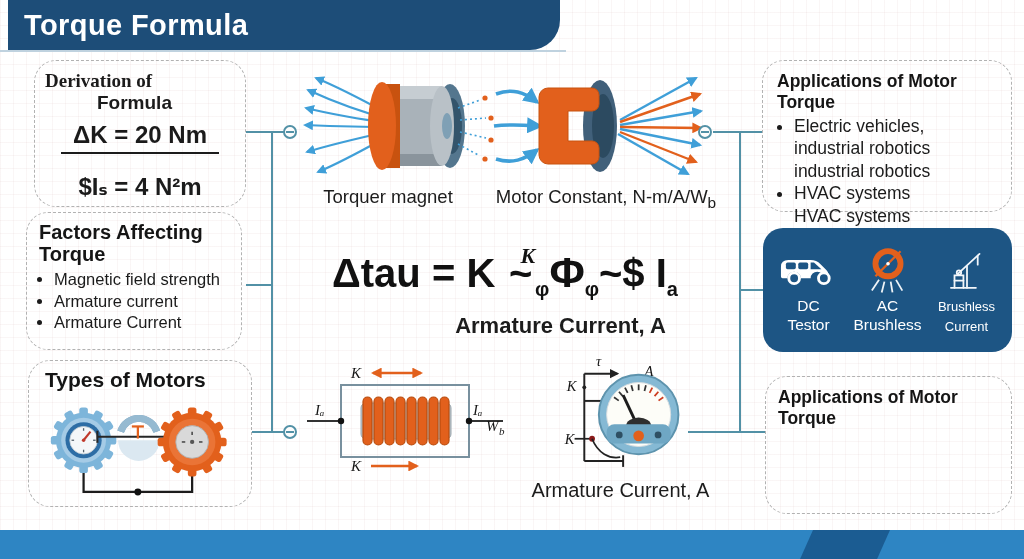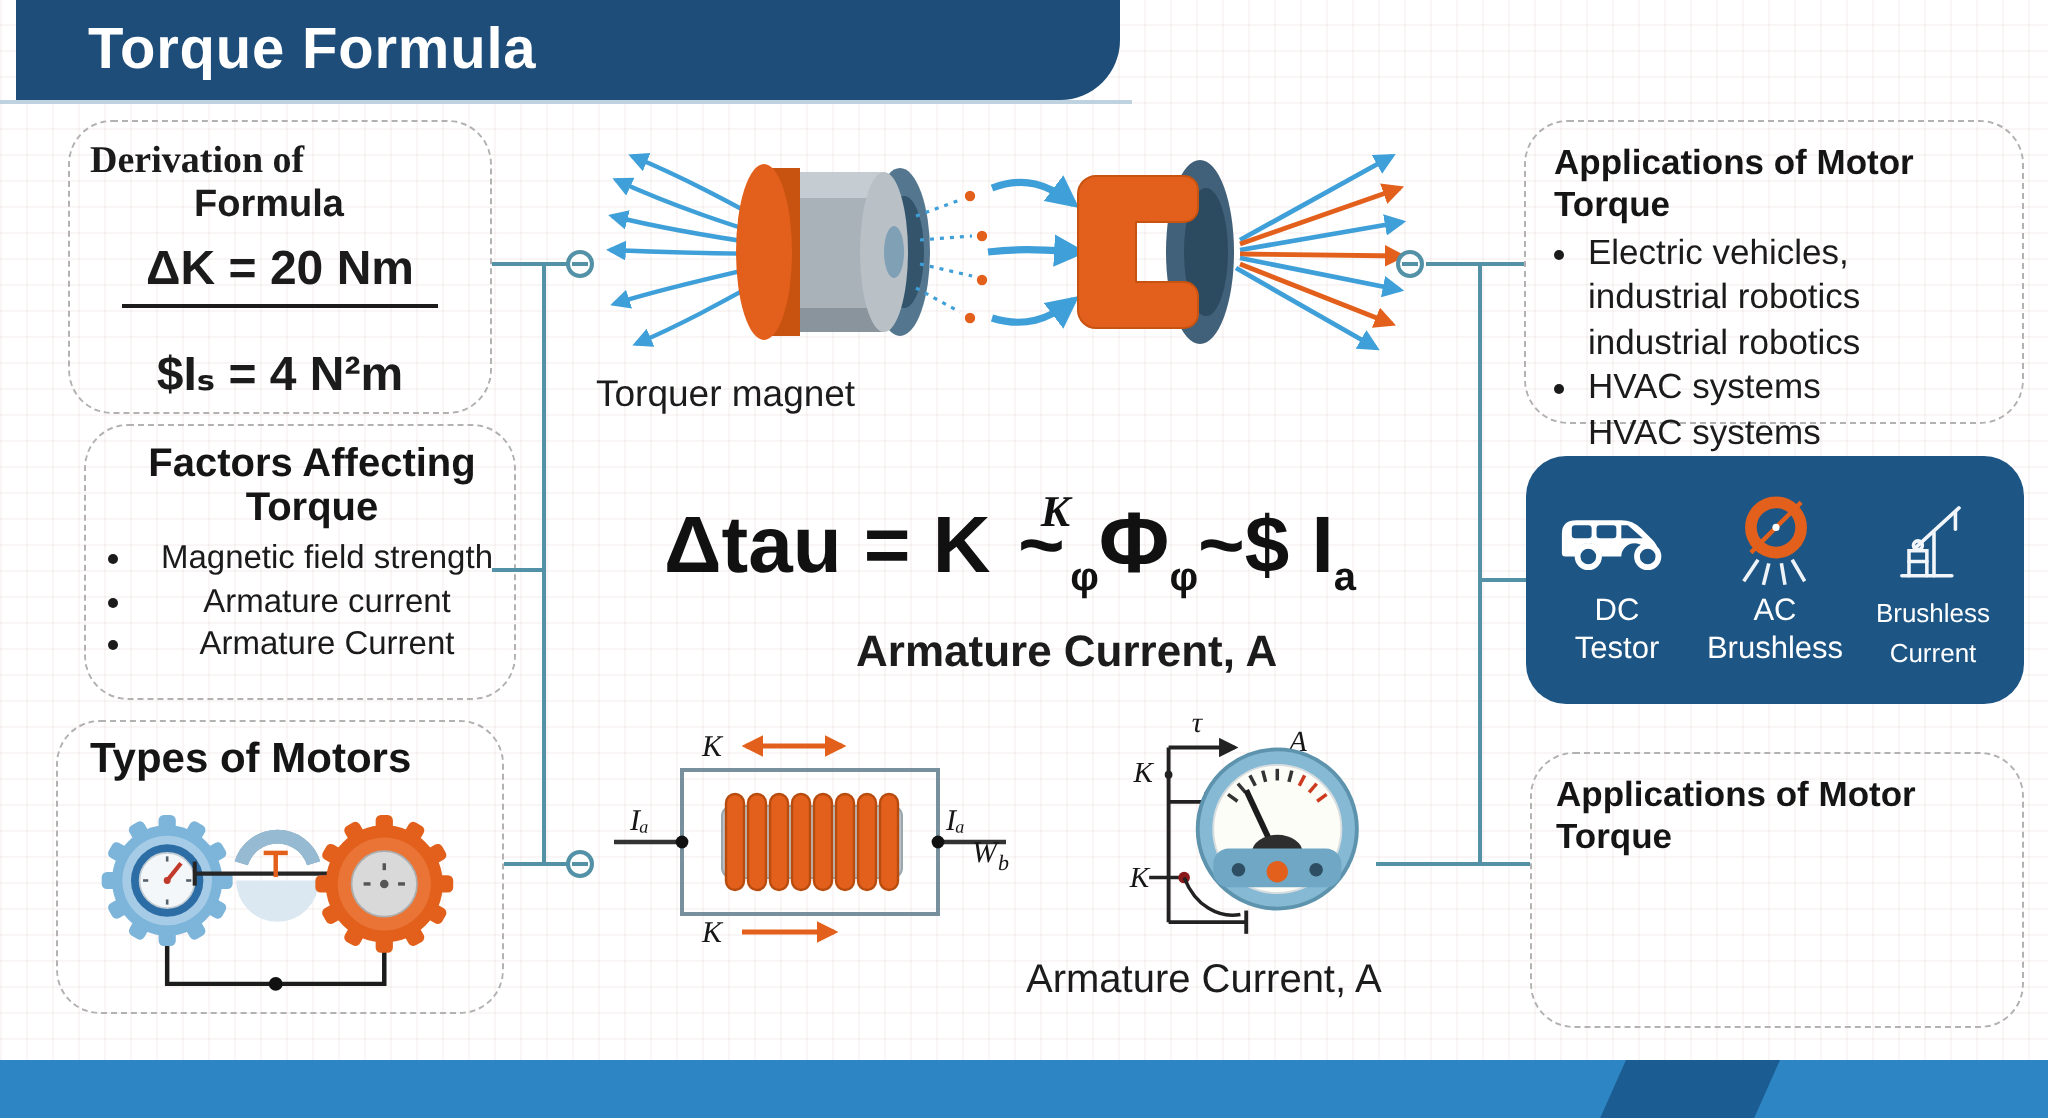--- a/index.html
+++ b/index.html
@@ -10,37 +10,37 @@
       repeating-linear-gradient(0deg,  rgba(205,165,165,0.10) 0 1px, transparent 1px 13px),
       repeating-linear-gradient(90deg, rgba(205,165,165,0.10) 0 1px, transparent 1px 13px),
       #ffffff;
     font-family:"Liberation Sans","DejaVu Sans",sans-serif; color:#1b1b1b;
   }
   .abs { position:absolute; }
 
   
   #banner { left:8px; top:0; width:552px; height:50px; background:#1d4d78;
             border-radius:0 0 30px 0; }
-  #banner .title { line-height:50px; padding-left:36px; font-size:29px; font-weight:bold;
+  #banner .title { line-height:50px; padding-left:16px; font-size:29px; font-weight:bold;
                    color:#fff; letter-spacing:.4px; }
   #banner-underline { left:0; top:50px; width:566px; height:2px; background:#bfd2df; }
 
   
   .dashed-box { border:1.6px dashed #b2b2b2; border-radius:22px; }
   .box-heading { font-weight:bold; color:#151515; }
 
   
   #box-derivation { left:34px; top:60px; width:212px; height:147px; }
   #box-derivation .h1 { font-size:19px; font-weight:bold; margin:9px 0 0 10px;font-family:Liberation Serif, serif; }
   #box-derivation .h2 { font-size:19px; font-weight:bold; margin-left:62px; }
   .fraction { text-align:center; margin-top:7px; font-size:24px; font-weight:600; }
   .fraction .num { display:inline-block; padding:0 12px 3px; border-bottom:2.5px solid #1c1c1c; }
   .fraction .den { padding-top:19px; }
 
-  #box-factors { left:42px; top:212px; width:216px; height:138px;text-align:center; }
+  #box-factors { left:26px; top:212px; width:216px; height:138px; }
   #box-factors .box-heading { font-size:20px; margin:8px 0 2px 12px; line-height:1.12; }
   #box-factors ul { margin:3px 0 0 0; padding-left:27px; font-size:16.5px; line-height:1.32; }
 
   #box-types { left:28px; top:360px; width:224px; height:147px; }
   #box-types .box-heading { font-size:21px; margin:7px 0 0 16px; }
 
   
   #box-apps-top { left:762px; top:60px; width:250px; height:152px; }
   #box-apps-top .box-heading { font-size:17.5px; margin:10px 0 2px 14px; }
   #box-apps-top ul { padding-left:31px; font-size:17.5px; line-height:1.28; }
@@ -51,21 +51,21 @@
   #panel-motors .col { flex:1; text-align:center; }
   #panel-motors .ic { height:52px; display:flex; align-items:center; justify-content:center; }
   #panel-motors .lbl { font-size:15.5px; line-height:1.25; }
   #panel-motors .col.small .lbl { font-size:13px; line-height:1.3; padding-top:3px; }
 
   #box-apps-bottom { left:765px; top:376px; width:247px; height:138px; }
   #box-apps-bottom .box-heading { font-size:17.5px; margin:10px 0 1px 12px; }
   #box-apps-bottom p { margin:1px 6px 0 22px; font-size:19px; line-height:1.22; }
 
   
-  .cap { color:#1c1c1c; }
+  .cap { text-align:center; color:#1c1c1c; }
   #label-magnet-left  { left:298px; top:186px; width:180px; font-size:18.5px; }
   #label-magnet-right { left:478px; top:186px; width:256px; font-size:18.5px; }
   #label-armature { left:322px; top:481px; width:160px; font-size:20px; font-weight:600; }
   #label-gauge    { left:513px; top:479px; width:215px; font-size:20px; }
 
   
   #formula { left:283px; top:243px; width:444px; text-align:center; font-size:40px;
              font-weight:bold; color:#111; white-space:nowrap; }
   #formula .stk { display:inline-block; vertical-align:baseline; text-align:center; }
   #formula .stk .sup { display:block; font:italic bold 22px "Liberation Serif","DejaVu Serif",serif;
@@ -236,20 +236,21 @@
       <line x1="320" y1="56" x2="400" y2="28" stroke="#e2601c" stroke-width="2.4" marker-end="url(#ao)"></line>
       <line x1="320" y1="59" x2="401" y2="45" stroke="#3f9fd8" stroke-width="2.4" marker-end="url(#ab)"></line>
       <line x1="320" y1="61" x2="401" y2="62" stroke="#e2601c" stroke-width="2.4" marker-end="url(#ao)"></line>
       <line x1="320" y1="63" x2="400" y2="79" stroke="#3f9fd8" stroke-width="2.4" marker-end="url(#ab)"></line>
       <line x1="320" y1="66" x2="396" y2="96" stroke="#e2601c" stroke-width="2.4" marker-end="url(#ao)"></line>
       <line x1="318" y1="68" x2="388" y2="108" stroke="#3f9fd8" stroke-width="2.4" marker-end="url(#ab)"></line>
     </g>
   </svg>
 
   <div class="abs cap" id="label-magnet-left">Torquer magnet</div>
+  <div class="abs cap" id="label-magnet-right"><span>Motor Constant, N-m/A/W</span><sub>b</sub></div>
 
   <div class="abs" id="formula">
     <span>Δtau</span>
     <span>=</span>
     <span>K</span>
     <span class="stk"><span class="sup">K</span><span>~</span></span><sub>φ</sub><span class="phi-big">Φ</span><sub>φ</sub><span>~</span><span>$</span>
     <span>I</span><sub>a</sub>
   </div>
   <div class="abs cap" id="formula-caption">Armature Current, A</div>
 

